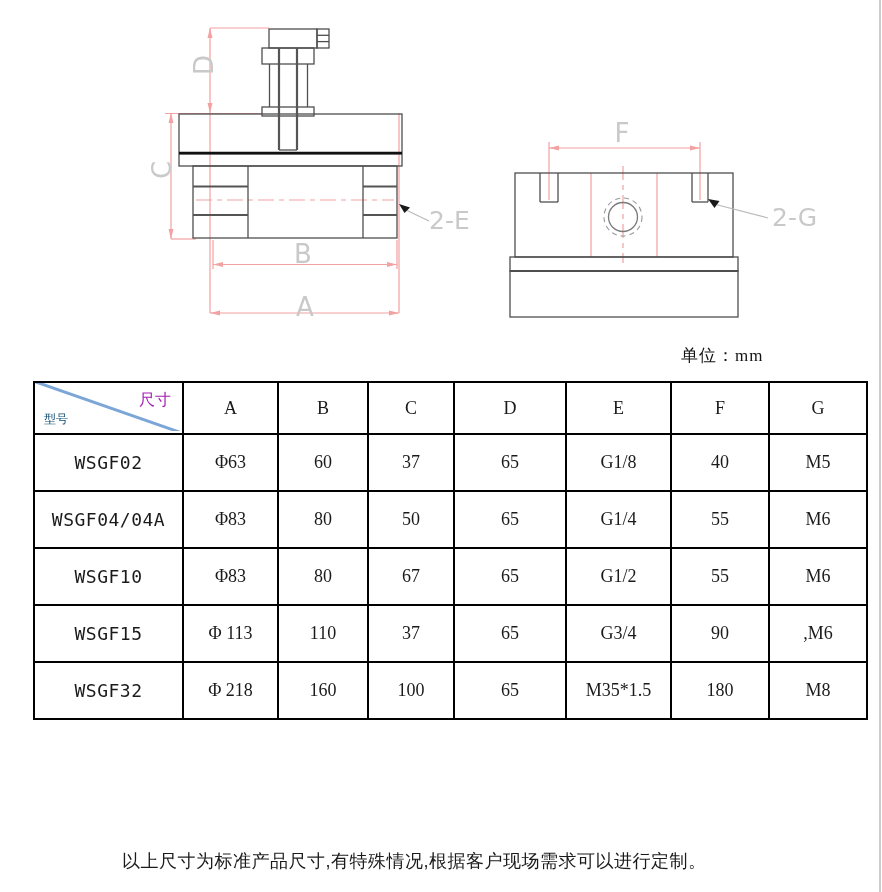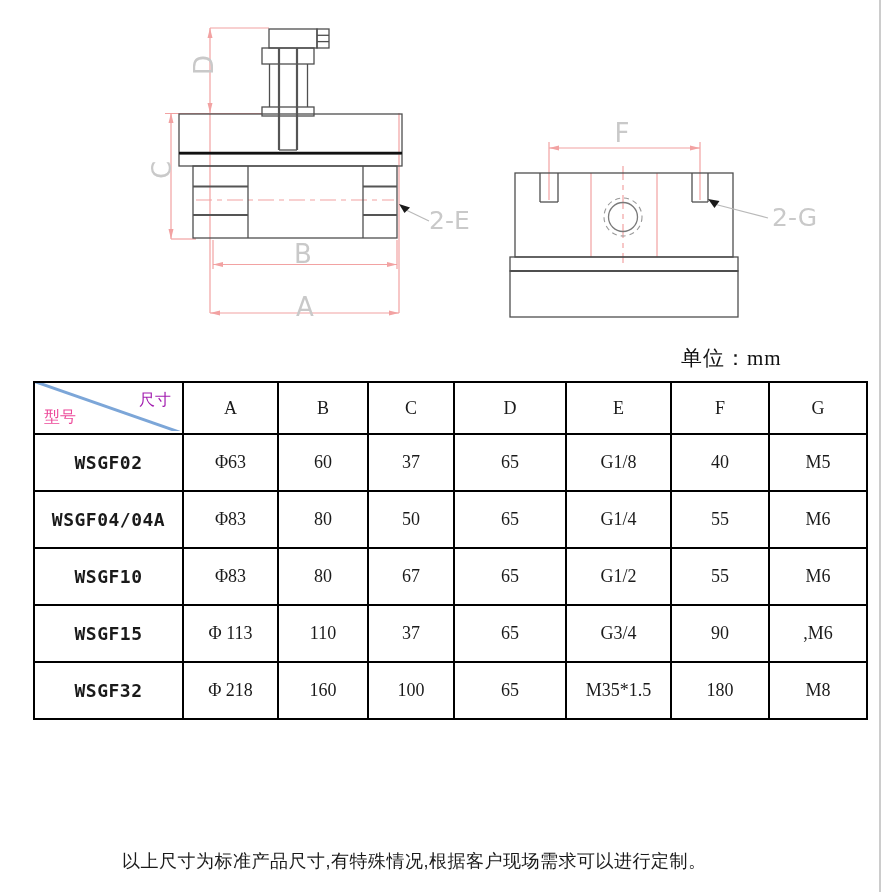--- a/index.html
+++ b/index.html
@@ -3,39 +3,39 @@
 <meta charset="utf-8">
 <style>
   * { margin:0; padding:0; box-sizing:border-box; }
   body { background:#ffffff; }
   .page {
     position:relative; width:882px; height:892px; background:#ffffff;
     font-family:"Liberation Serif", serif; overflow:hidden;
   }
   .drawing-svg { position:absolute; left:0; top:0; }
   .unit-label {
-    position:absolute; left:681px; top:344px; font-size:21px; color:#111;
+    position:absolute; left:681px; top:344px; font-size:17px; color:#111;
     font-family:"Liberation Serif", serif; letter-spacing:1px;
   }
   .spec-table {
     position:absolute; left:33px; top:381px; border-collapse:collapse;
     table-layout:fixed; width:833px;
   }
   .spec-table td {
     border:2px solid #000000; text-align:center; vertical-align:middle;
     font-size:18px; color:#1a1a1a; height:57px; overflow:hidden;
   }
   .spec-table tr.header-row td { height:52px; }
   .model-cell {
-    font-family:"DejaVu Sans Mono", monospace; font-weight:bold;
+    font-family:"DejaVu Sans Mono", monospace; font-weight:normal;
     font-size:19px; letter-spacing:0.5px;
   }
   .corner-cell { position:relative; padding:0; }
   .corner-model {
-    position:absolute; left:9px; bottom:5px; font-size:16px; color:#ec4899;
+    position:absolute; left:9px; bottom:5px; font-size:12px; color:#0c4a6e;
     font-family:"Liberation Sans", sans-serif;
   }
   .corner-size {
     position:absolute; right:11px; top:7px; font-size:16px; color:#a21caf;
     font-family:"Liberation Sans", sans-serif;
   }
   .note {
     position:absolute; left:122px; top:849px; font-size:18px; color:#1a1a1a;
     font-family:"Liberation Sans", sans-serif; letter-spacing:0.5px;
   }

